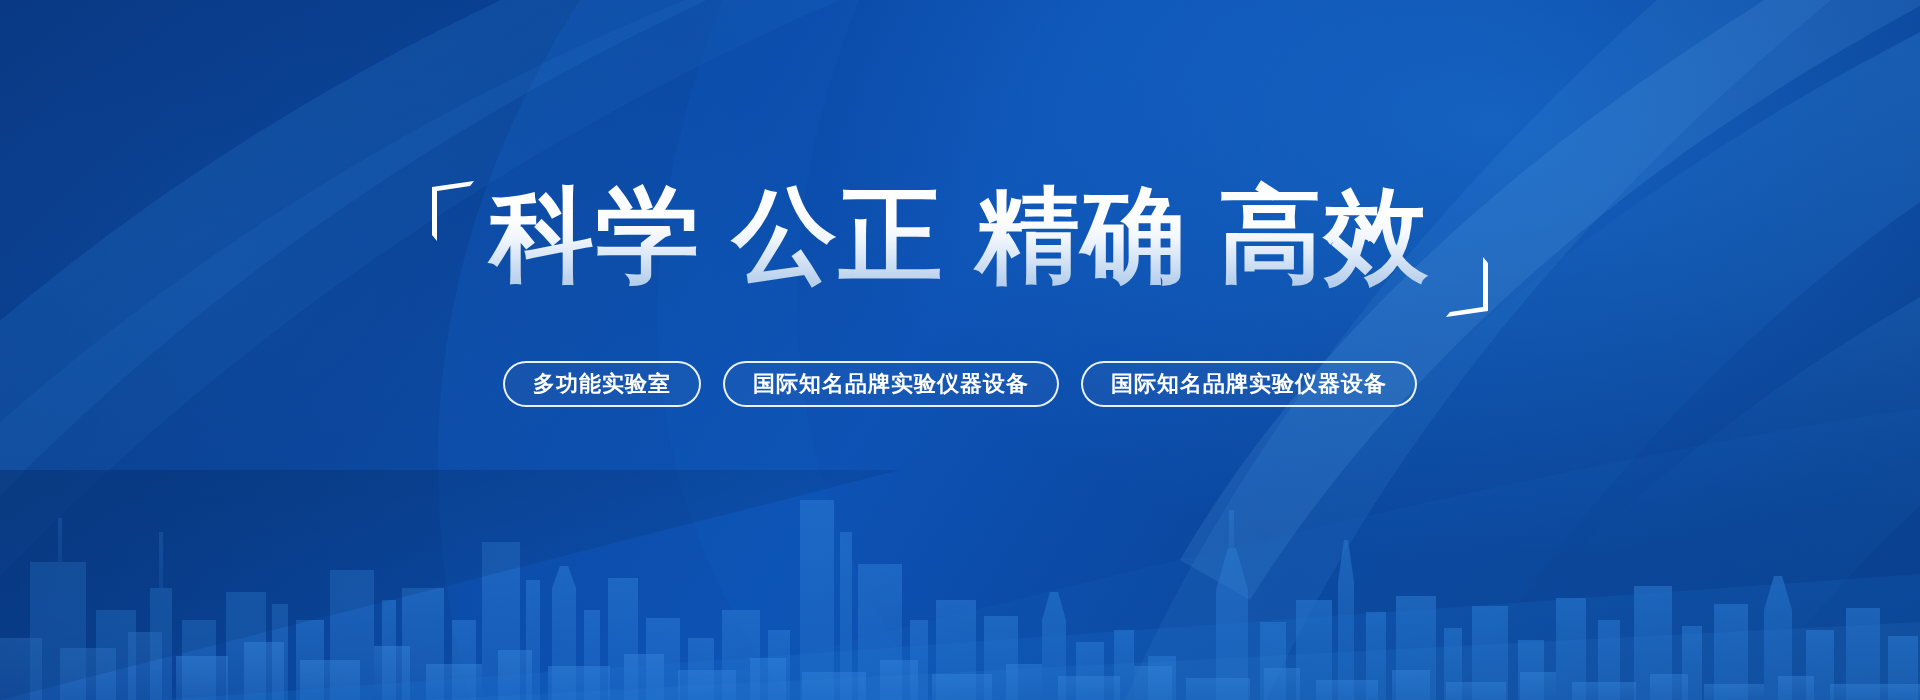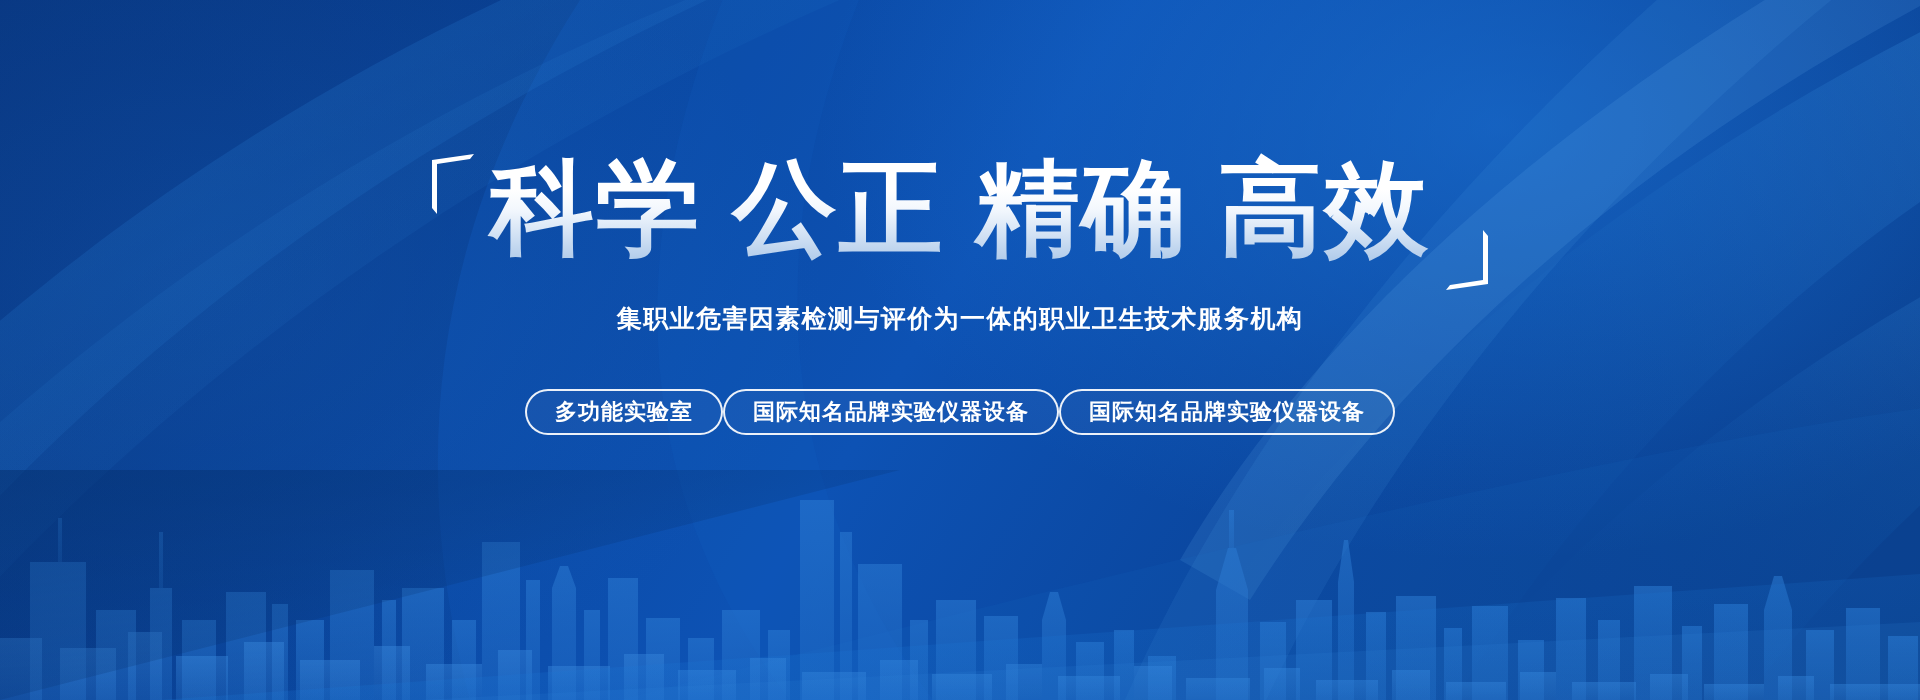--- a/index.html
+++ b/index.html
@@ -23,20 +23,21 @@
   .bg-layer { position:absolute; inset:0; width:100%; height:100%; }
 
   
   .skyline { position:absolute; left:0; bottom:0; width:1920px; height:230px; }
 
   
   .content {
     position:absolute; inset:0;
     display:flex; flex-direction:column;
     align-items:center;
+    margin-top:27px;
   }
 
   .headline-row {
     position:relative;
     margin-top:150px;
     display:flex; align-items:flex-start;
     height:130px;
   }
 
   .bracket { position:relative; width:46px; height:130px; flex:none; }
@@ -64,20 +65,21 @@
     font-size:25px;
     font-weight:700;
     color:#ffffff;
     letter-spacing:1.4px;
     white-space:nowrap;
   }
 
   .pills {
     margin-top:54px;
     display:flex;
+    gap:22px;
     align-items:center;
   }
 
   .pill {
     height:46px;
     padding:0 28px;
     display:flex; align-items:center; justify-content:center;
     border:2px solid rgba(255,255,255,0.92);
     border-radius:999px;
     color:#ffffff;
@@ -264,21 +266,20 @@
       <h1 class="headline">科学 公正 精确 高效</h1>
 
       <span class="bracket bracket-close">
         <svg width="46" height="62" viewBox="0 0 46 62">
           <path d="M44 56 L2 62 L6 57 L39 52 L39 2 L44 8 Z" fill="#ffffff"></path>
         </svg>
       </span>
 
     </div>
 
-    <div class="subtitle">集职业危害因素检测与评价为一体的职业卫生技术服务机构</div>
 
     <div class="pills">
       <div class="pill">多功能实验室</div>
       <div class="pill">国际知名品牌实验仪器设备</div>
       <div class="pill">国际知名品牌实验仪器设备</div>
     </div>
 
   </div>
 </div>
 

